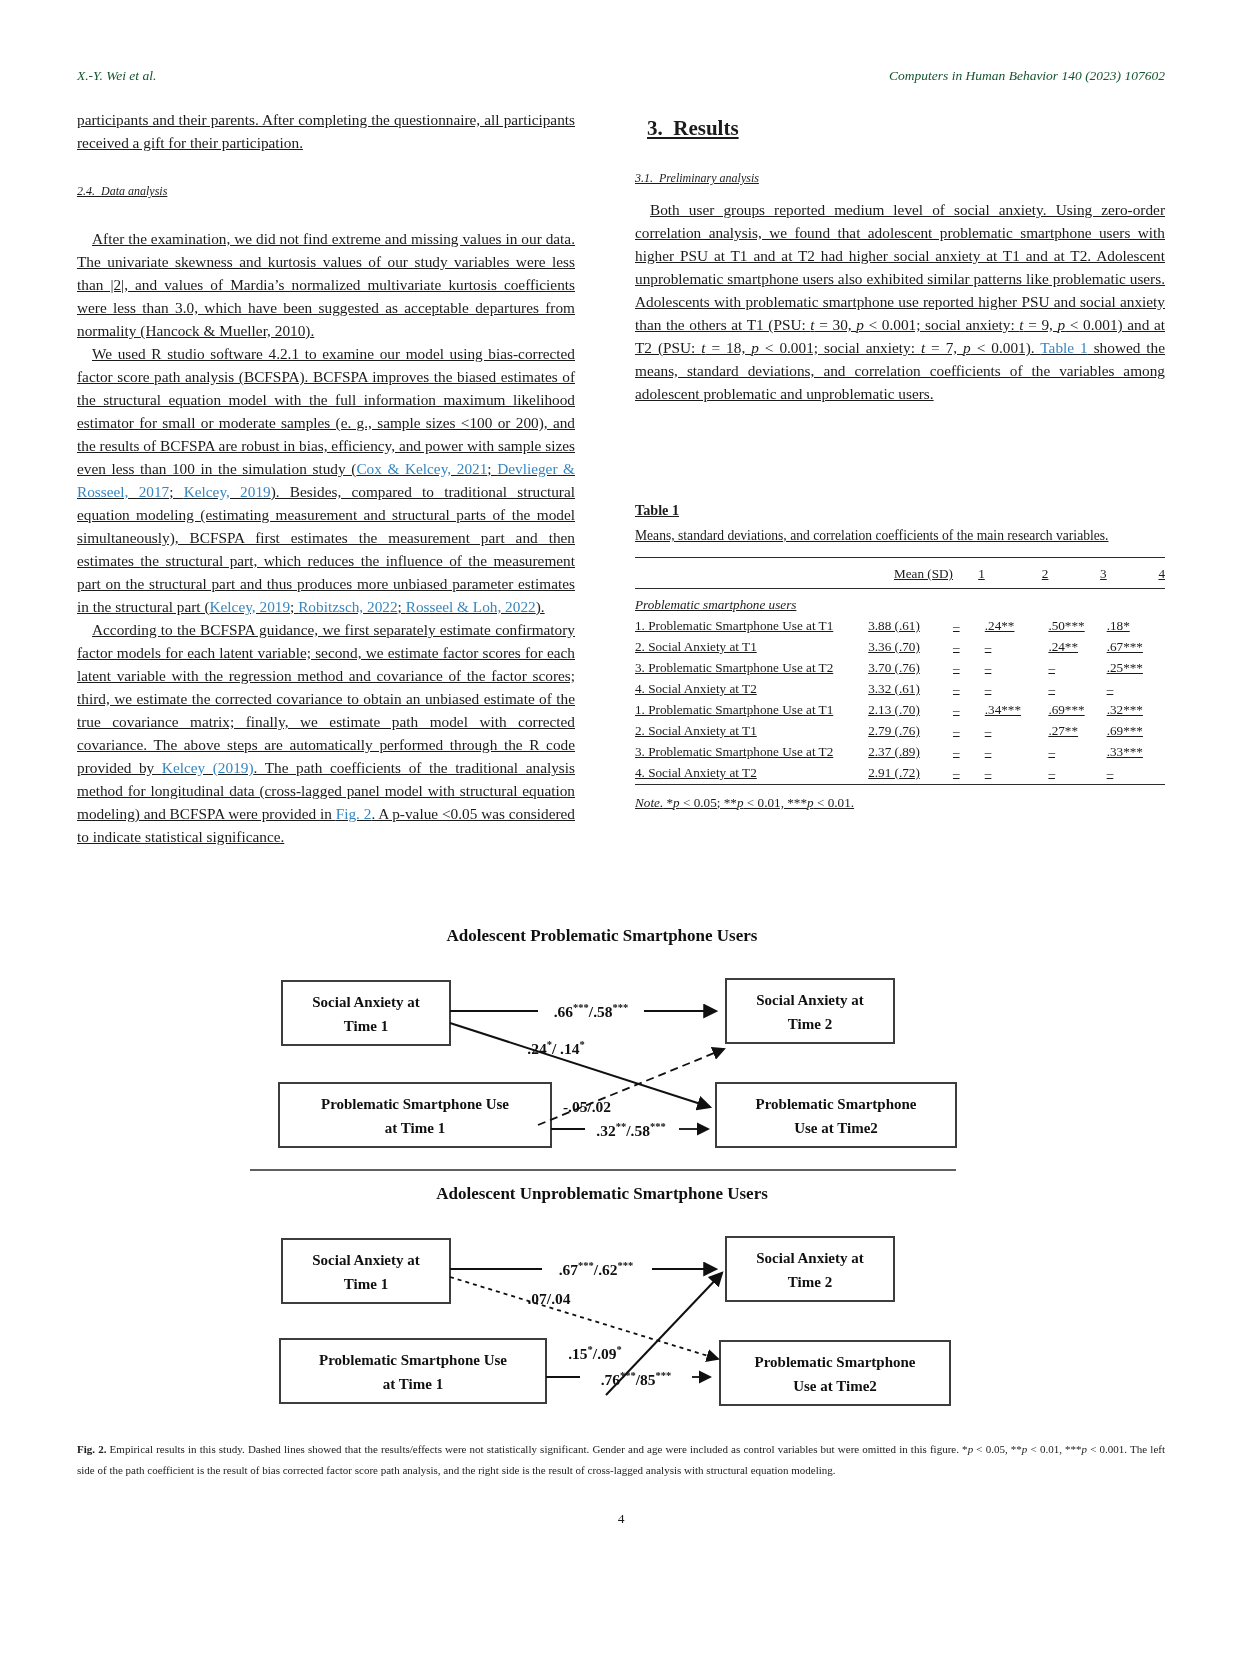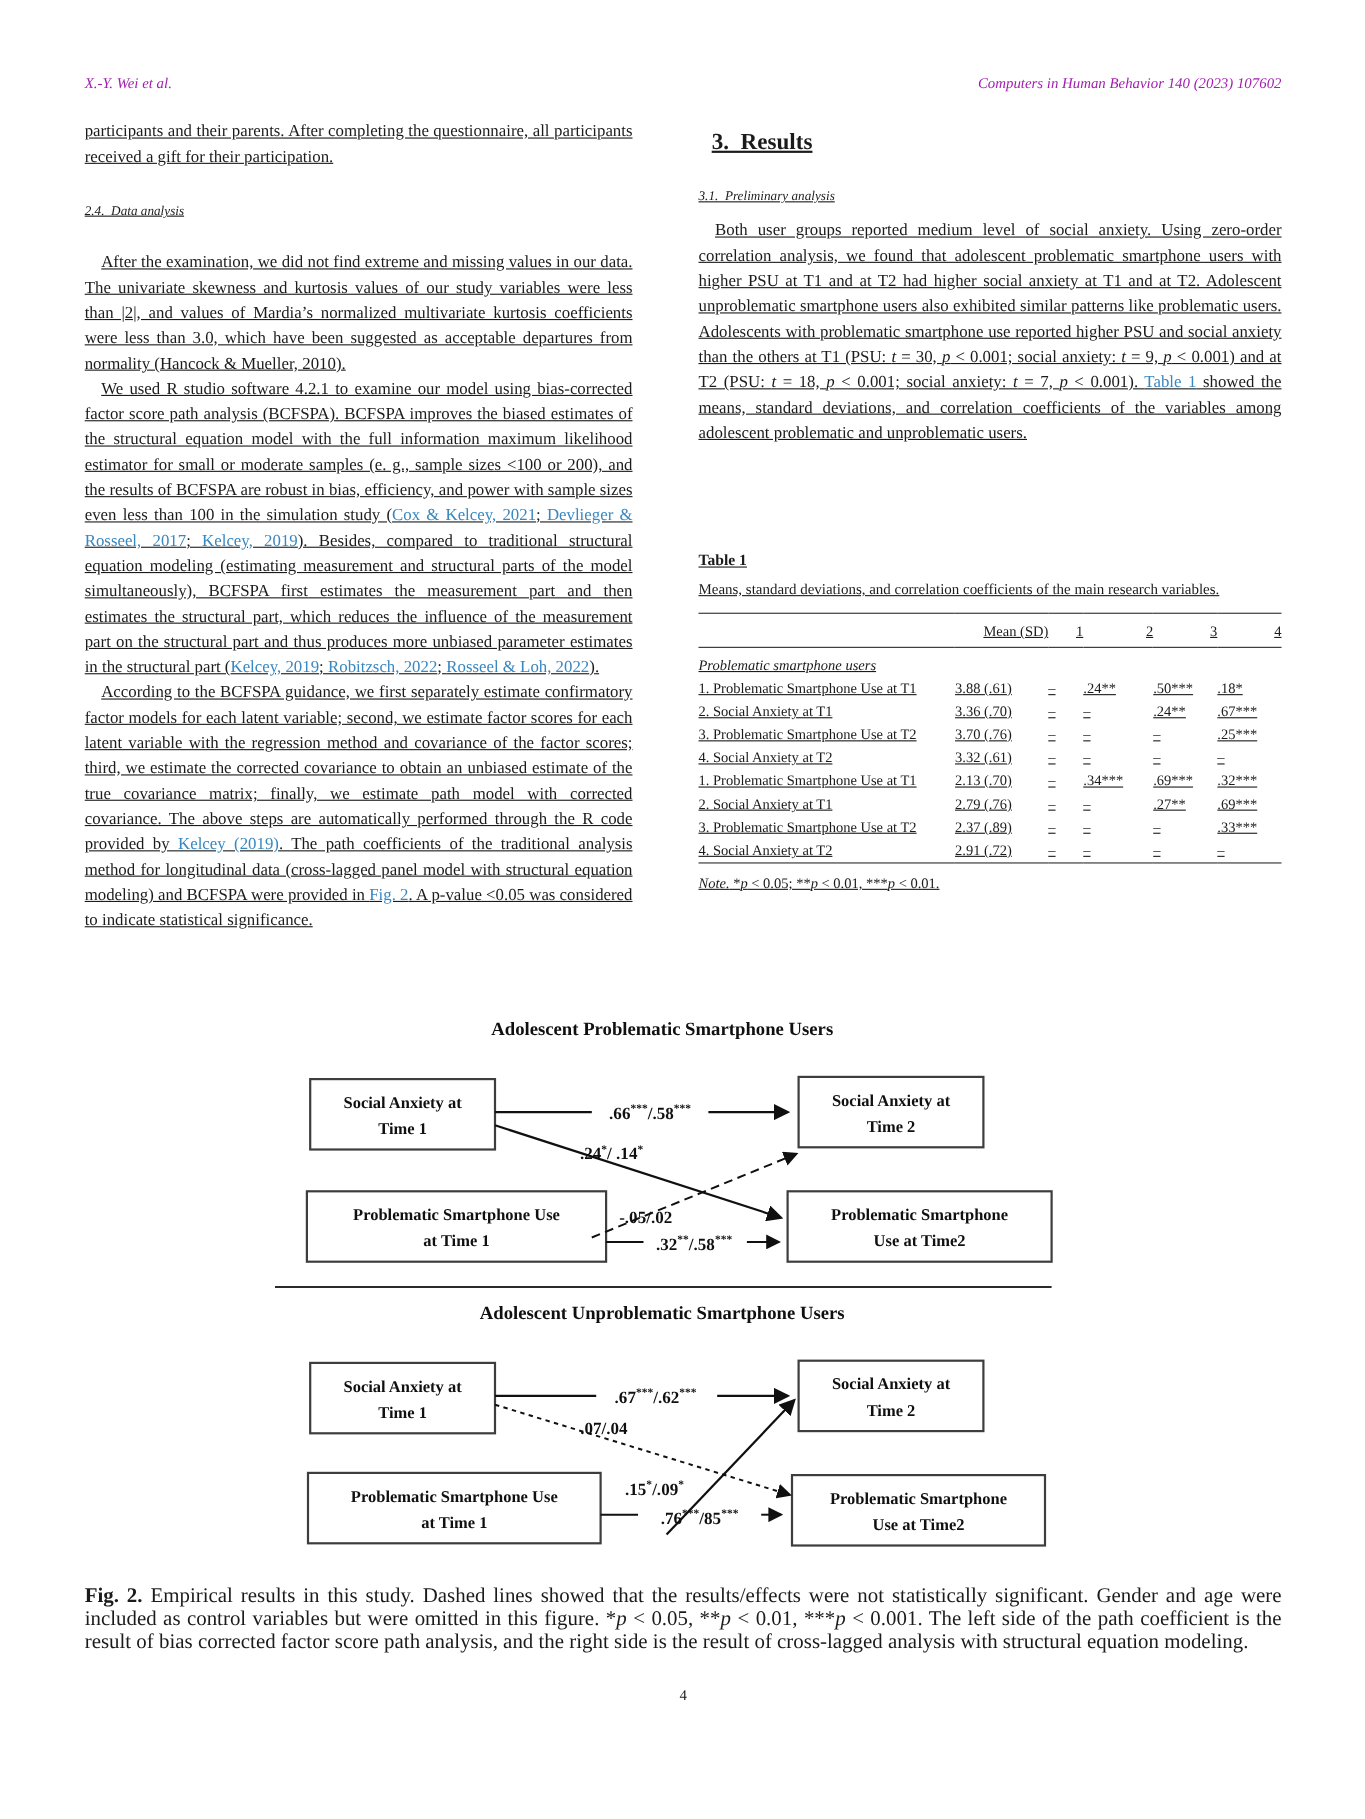--- a/index.html
+++ b/index.html
@@ -1,21 +1,21 @@
 <!DOCTYPE html>
 <html style="--link-color: #3787c0;"><head>
 <meta charset="utf-8">
 <style>
   html,body{margin:0;padding:0;background:#e8e8e8;}
   .page{
     width:1241px;height:1654px;background:#ffffff;margin:0 auto;position:relative;
     font-family:"Liberation Serif","DejaVu Serif",serif;color:#1b1b1b;box-sizing:border-box;
     padding:68px 76px 0 77px;overflow:hidden;
   }
-  .runhead{display:flex;justify-content:space-between;font-style:italic;font-size:13.5px;color:#a21caf;}
+  .runhead{display:flex;justify-content:space-between;font-style:italic;font-size:13.5px;color:#14532d;}
   .cols{display:flex;margin-top:24px;text-decoration:underline;}
   .col-left{width:498px;margin-right:60px;flex:none;}
   .col-right{width:530px;flex:none;}
   .para{font-size:15.3px;line-height:23px;text-align:justify;margin:0;}
   .indent{text-indent:15px;}
   .h-sub{font-style:italic;font-size:12px;margin:30px 0 0 0;font-weight:normal;}
   .h-sec{font-weight:bold;font-size:21px;margin:8px 0 0 12px;}
   .sp28{margin-top:28px;}
   .sp24{margin-top:12px;}
   .lnk{color:var(--link-color,#3787c0);}
@@ -28,21 +28,21 @@
   table.t1{width:100%;border-collapse:collapse;margin-top:12px;border-top:1.4px solid #2b2b2b;border-bottom:1.2px solid #2b2b2b;font-size:13.2px;}
   table.t1 th{font-weight:normal;text-align:right;padding:7px 0 6px 0;border-bottom:1.2px solid #2b2b2b;vertical-align:top;line-height:17px;}
   table.t1 td{padding:1.5px 0;vertical-align:top;line-height:18px;}
   table.t1 tr.first-body td{padding-top:7px;}
   td.sec{font-style:italic;}
   .lab-in{padding-left:13px;text-indent:-13px;}
   .t-note{font-size:13.2px;margin-top:9px;line-height:18px;}
   
   .fig-wrap{margin-top:25px;margin-left:173px;width:710px;}
   svg text{font-family:"Liberation Serif","DejaVu Serif",serif;fill:#101010;}
-  .fig-caption{font-size:19px;line-height:21px;text-align:justify;margin-top:12px;}
+  .fig-caption{font-size:11px;line-height:21px;text-align:justify;margin-top:12px;}
   .pagenum{text-align:center;font-size:13.5px;margin-top:30px;}
 </style>
 </head>
 <body>
 
 <div class="page">
 
   <div class="runhead">
     <span>X.-Y. Wei et al.</span>
     <span>Computers in Human Behavior 140 (2023) 107602</span>

